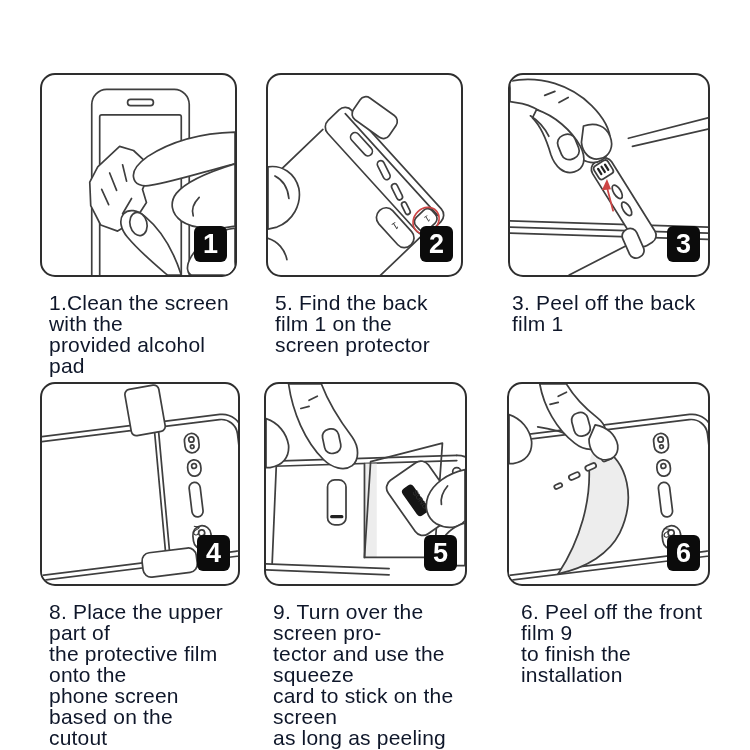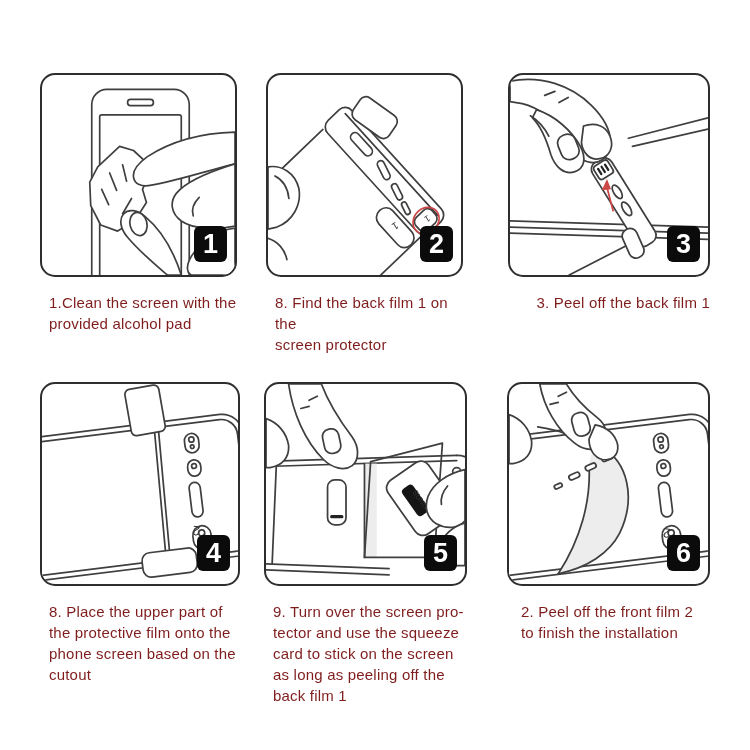--- a/index.html
+++ b/index.html
@@ -9,23 +9,23 @@
   .step:nth-of-type(2){left:266px;top:73px;width:197px;}
   .step:nth-of-type(3){left:508px;top:73px;width:202px;}
   .step:nth-of-type(4){left:40px;top:382px;width:200px;}
   .step:nth-of-type(5){left:264px;top:382px;width:203px;}
   .step:nth-of-type(6){left:507px;top:382px;width:203px;}
   .panel{position:relative;height:200px;border:2px solid #2e2e2e;border-radius:15px;background:#fff;overflow:hidden;}
   .panel svg{position:absolute;left:0;top:0;width:100%;height:100%;}
   .badge{position:absolute;right:8px;bottom:13px;width:33px;height:36px;background:#0b0b0b;border-radius:6px;
          color:#fff;font-family:"Liberation Sans",sans-serif;font-weight:bold;font-size:27px;
          display:flex;align-items:center;justify-content:center;z-index:5;}
-  .caption{margin:15px 0 0 0;padding-left:9px;font-size:15px;line-height:21px;color:#7f1d1d;
+  .caption{margin:15px 0 0 0;padding-left:9px;font-size:21px;line-height:21px;color:#0f172a;
            white-space:pre-line;letter-spacing:.2px;}
-  .step:nth-of-type(3) .caption{padding-left:4px;text-align:right;}
+  .step:nth-of-type(3) .caption{padding-left:4px;}
   .step:nth-of-type(6) .caption{padding-left:14px;}
   .art{stroke:#3f3f3f;stroke-width:1.7;fill:none;stroke-linecap:round;stroke-linejoin:round;}
   .art text{stroke:none;fill:#333;font-family:"Liberation Sans",sans-serif;}
 </style>
 </head>
 <body>
 
 <div class="sheet">
 
   <section class="step">
@@ -75,21 +75,21 @@
           <ellipse cx="139" cy="19" rx="12" ry="14" stroke="#cd4545"></ellipse>
         </g>
         <g>
           <path fill="#fff" d="M0,90 C14,88 27,96 31,111 C34,127 25,143 9,149 L0,151 Z"></path>
           <path d="M7,99 C15,103 20,111 21,121"></path>
           <path d="M0,160 C10,163 17,171 19,181"></path>
         </g>
       </svg>
       <div class="badge">2</div>
     </div>
-    <p class="caption">8. Find the back film 1 on the
+    <p class="caption">5. Find the back film 1 on the
 screen protector</p>
   </section>
 
   <section class="step">
     <div class="panel">
       <svg class="art" viewBox="0 0 194 196" preserveAspectRatio="none">
         <g>
           <path d="M194,42 L116,62 M194,53 L120,70"></path>
           <path d="M0,143 L194,149 M0,149 L194,155 M0,155 L194,161"></path>
           <path d="M58,196 L132,158"></path>
@@ -233,17 +233,17 @@
           <path fill="#fff" d="M30,0 C34,22 46,44 64,58 C74,66 86,66 92,58 C97,50 95,40 86,33 C72,22 62,10 56,0 Z"></path>
           <path fill="#fff" d="M84,40 C96,42 104,50 106,60 C107,70 100,76 91,74 C83,72 78,64 78,54 Z"></path>
           <rect x="62" y="28" width="16" height="23" rx="7" fill="#fff" transform="rotate(-15 70 39)"></rect>
           <path d="M48,12 L56,8 M40,20 L48,18"></path>
           <path fill="#fff" d="M0,30 C12,34 20,44 22,56 C23,68 16,76 4,78 L0,78 Z"></path>
         </g>
         <text font-size="13" transform="translate(158,142) rotate(188)">2</text>
       </svg>
       <div class="badge">6</div>
     </div>
-    <p class="caption">2. Peel off the front film 2
+    <p class="caption">6. Peel off the front film 9
 to finish the installation</p>
   </section>
 
 </div>
 
 </body></html>

